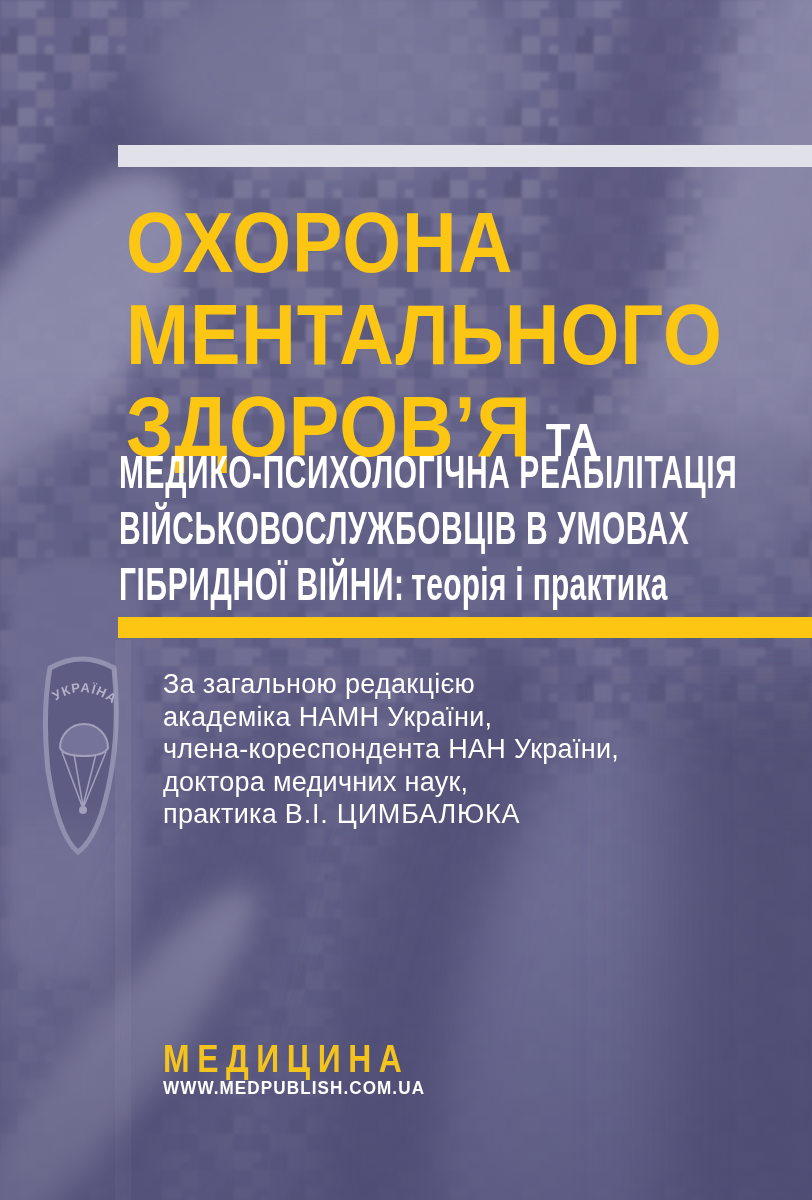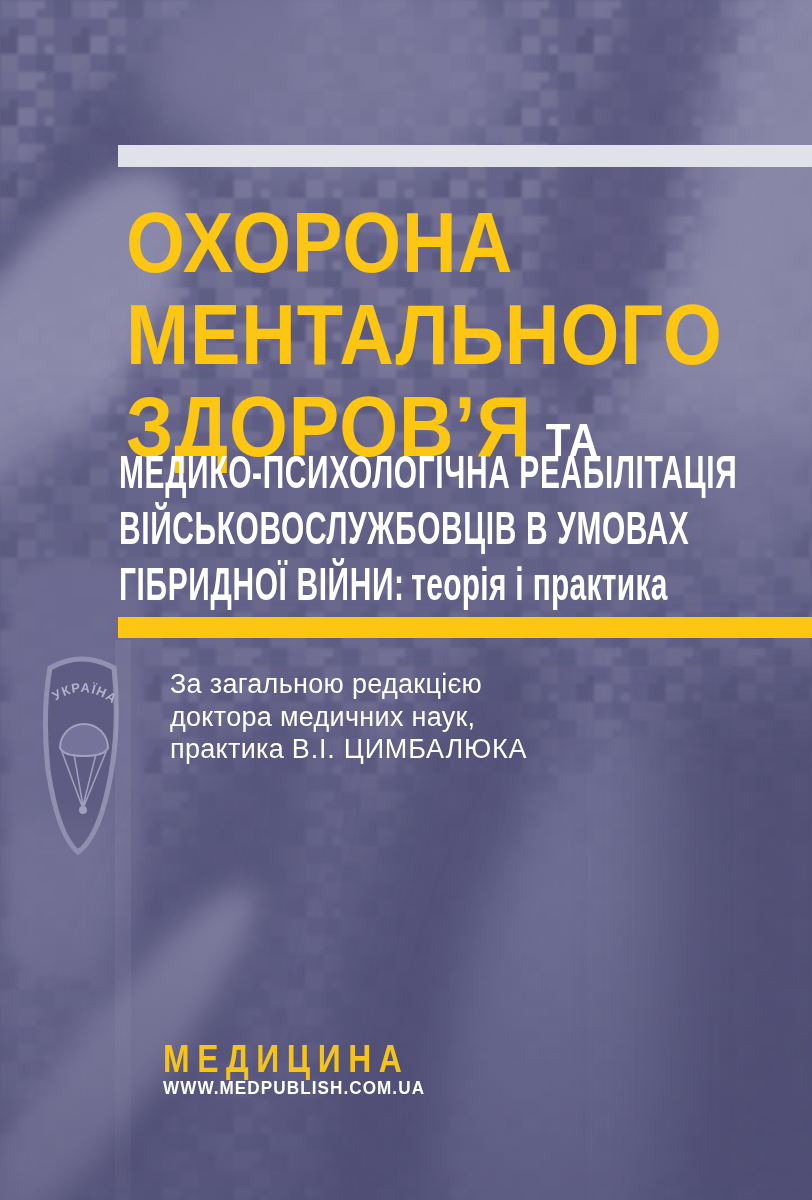--- a/index.html
+++ b/index.html
@@ -33,21 +33,21 @@
   .subtitle {
     position:absolute; left:119px; top:444px;
     font-size:46px; line-height:56px; font-weight:700;
     color:#ffffff; white-space:nowrap;
     transform:scaleX(0.65); transform-origin:0 0;
     letter-spacing:1px;
   }
   .subtitle .lower { margin-left:10px; letter-spacing:0.5px; }
 
   .credits {
-    position:absolute; left:170px; top:668px;
+    position:absolute; left:163px; top:668px;
     font-size:27px; line-height:32.5px; color:#ffffff;
     letter-spacing:0.3px; white-space:nowrap;
   }
   .credits .name { font-weight:400; letter-spacing:0.8px; }
 
   .pub-name {
     position:absolute; left:163px; top:1038px;
     font-size:38px; font-weight:700; color:#f5c41c;
     letter-spacing:9px; white-space:nowrap;
     transform:scaleX(0.84); transform-origin:0 0;
@@ -157,20 +157,22 @@
   <div class="subtitle">
     <div>МЕДИКО-ПСИХОЛОГІЧНА РЕАБІЛІТАЦІЯ</div>
     <div>ВІЙСЬКОВОСЛУЖБОВЦІВ В УМОВАХ</div>
     <div><span>ГІБРИДНОЇ ВІЙНИ:</span><span class="lower">теорія і практика</span></div>
   </div>
 
   <div class="bar-yellow"></div>
 
   <div class="credits">
     <div>За загальною редакцією</div>
+    <div>академіка НАМН України,</div>
+    <div>члена-кореспондента НАН України,</div>
     <div>доктора медичних наук,</div>
     <div><span>практика </span><span class="name">В.І. ЦИМБАЛЮКА</span></div>
   </div>
 
   <div class="pub-name">МЕДИЦИНА</div>
   <div class="pub-url">WWW.MEDPUBLISH.COM.UA</div>
 
 </div>
 
 </body></html>

